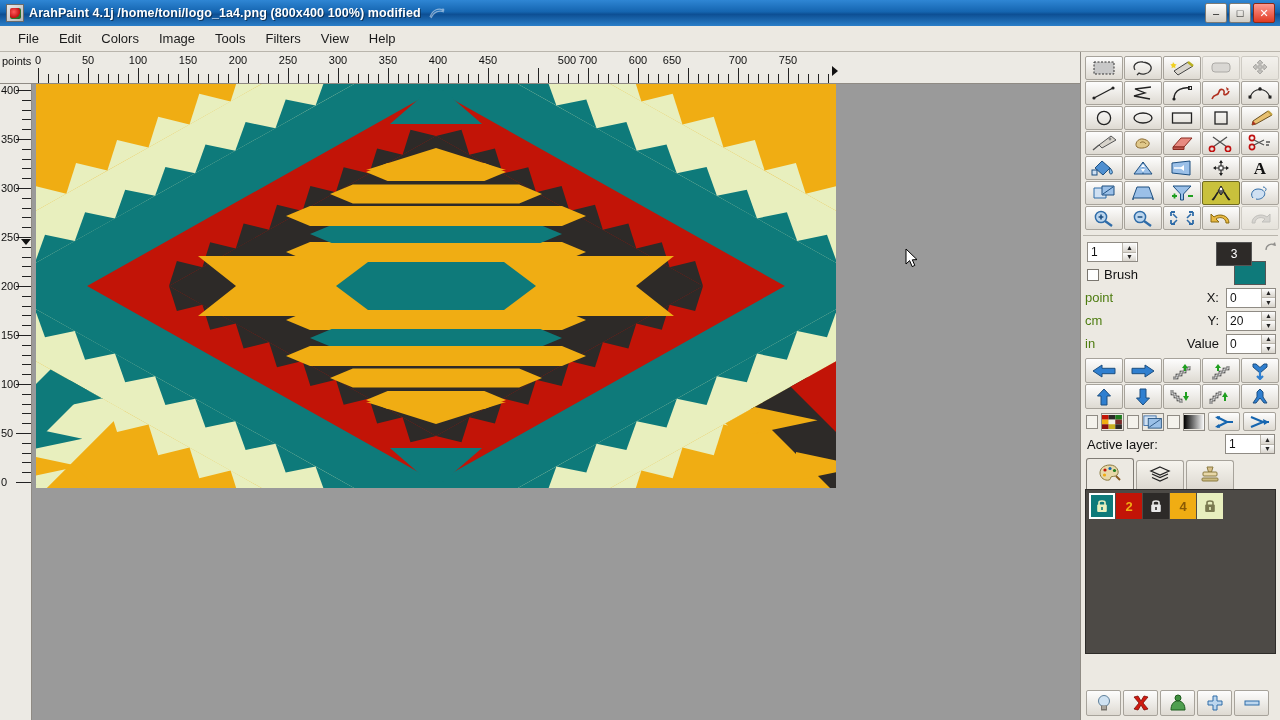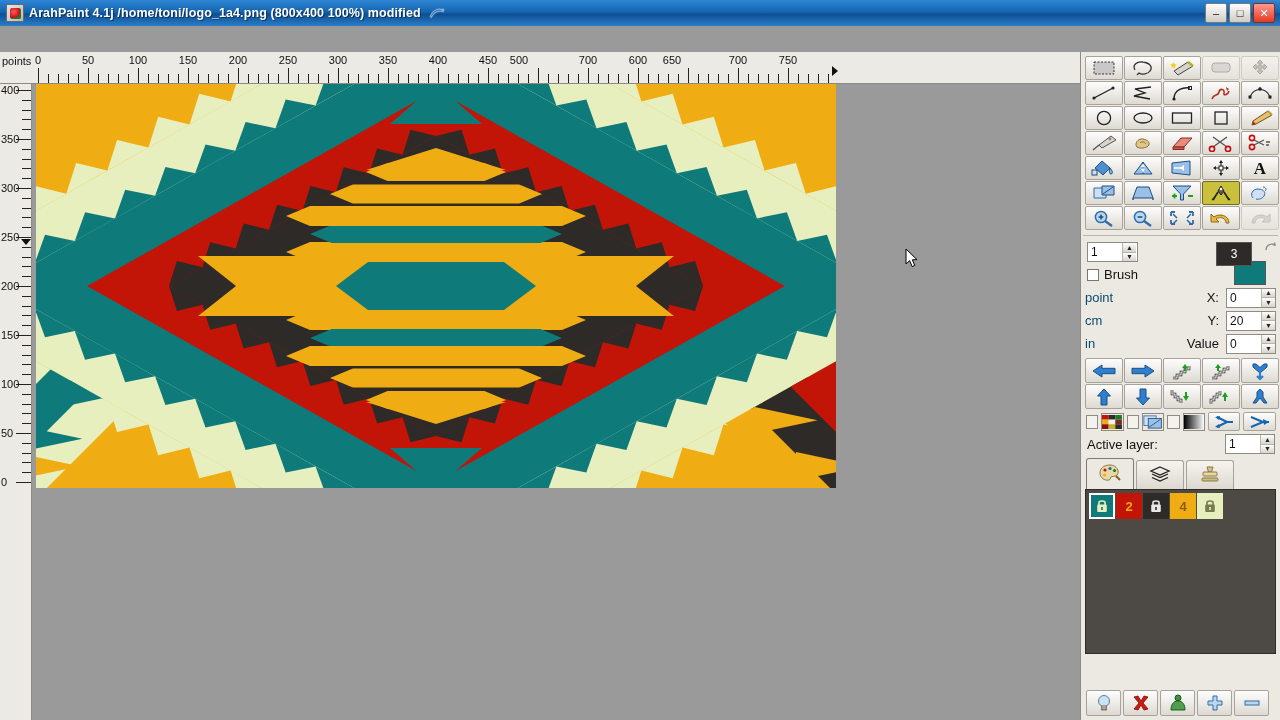--- a/index.html
+++ b/index.html
@@ -148,21 +148,21 @@
   }
   #color-swap { position:absolute; right:-4px; top:-2px; opacity:.6; }
 
   #xyrow {
     display:flex; justify-content:space-around; align-items:center;
     height:22px; font-size:13px; color:#111;
     border-top:1px solid #b9b5ac; border-bottom:1px solid #b9b5ac; margin-top:4px;
   }
 
   .numrow { display:flex; align-items:center; height:23px; padding:1px 4px 1px 4px; gap:4px; }
-  .numrow .unit { width:52px; font-size:13px; color:#0c4a6e; }
+  .numrow .unit { width:52px; font-size:13px; color:#4d7c0f; }
   .numrow .lbl { margin-left:auto; font-size:13px; color:#111; text-align:right; }
   .numrow .spin { margin-left:3px; }
 
   .arrow-grid { display:grid; grid-template-columns:repeat(5,38px); gap:1px; padding:3px 3px 0 4px; }
   .arrow-btn {
     width:38px; height:25px;
     background:linear-gradient(to bottom,#fdfdfd,#dedad2);
     border:1px solid #a7a39b; border-radius:2px;
     display:flex; align-items:center; justify-content:center;
   }
@@ -226,20 +226,30 @@
         <circle cx="14" cy="4" r="1.4" fill="#dfe9f5"></circle>
       </svg>
     </div>
     <div id="tb-buttons">
       <div class="tb-btn">–</div>
       <div class="tb-btn">□</div>
       <div class="tb-btn close">✕</div>
     </div>
   </div>
 
+  <div id="menubar">
+    <div class="menu-item">File</div>
+    <div class="menu-item">Edit</div>
+    <div class="menu-item">Colors</div>
+    <div class="menu-item">Image</div>
+    <div class="menu-item">Tools</div>
+    <div class="menu-item">Filters</div>
+    <div class="menu-item">View</div>
+    <div class="menu-item">Help</div>
+  </div>
 
   <div id="ruler-corner"></div>
   <div id="vruler-edge"></div>
 
   <div id="hruler">
     <span class="unit-label">points</span>
     <div id="hr-ticks">
         <div class="hr-tick" style="left: 38px; top: 16px; height: 15px;"></div>
         <div class="hr-tick" style="left: 48px; top: 22px; height: 9px;"></div>
         <div class="hr-tick" style="left: 58px; top: 22px; height: 9px;"></div>
@@ -323,21 +333,21 @@
         <div class="hr-num" style="left: 38px;">0</div>
         <div class="hr-num" style="left: 88px;">50</div>
         <div class="hr-num" style="left: 138px;">100</div>
         <div class="hr-num" style="left: 188px;">150</div>
         <div class="hr-num" style="left: 238px;">200</div>
         <div class="hr-num" style="left: 288px;">250</div>
         <div class="hr-num" style="left: 338px;">300</div>
         <div class="hr-num" style="left: 388px;">350</div>
         <div class="hr-num" style="left: 438px;">400</div>
         <div class="hr-num" style="left: 488px;">450</div>
-        <div class="hr-num" style="left: 519px;">500</div>
+        <div class="hr-num" style="left: 567px;">500</div>
         <div class="hr-num" style="left: 588px;">700</div>
         <div class="hr-num" style="left: 638px;">600</div>
         <div class="hr-num" style="left: 672px;">650</div>
         <div class="hr-num" style="left: 738px;">700</div>
         <div class="hr-num" style="left: 788px;">750</div>
       </div>
     <div id="hr-marker" style="left: 832px;"></div>
   </div>
 
   <div id="vruler">

